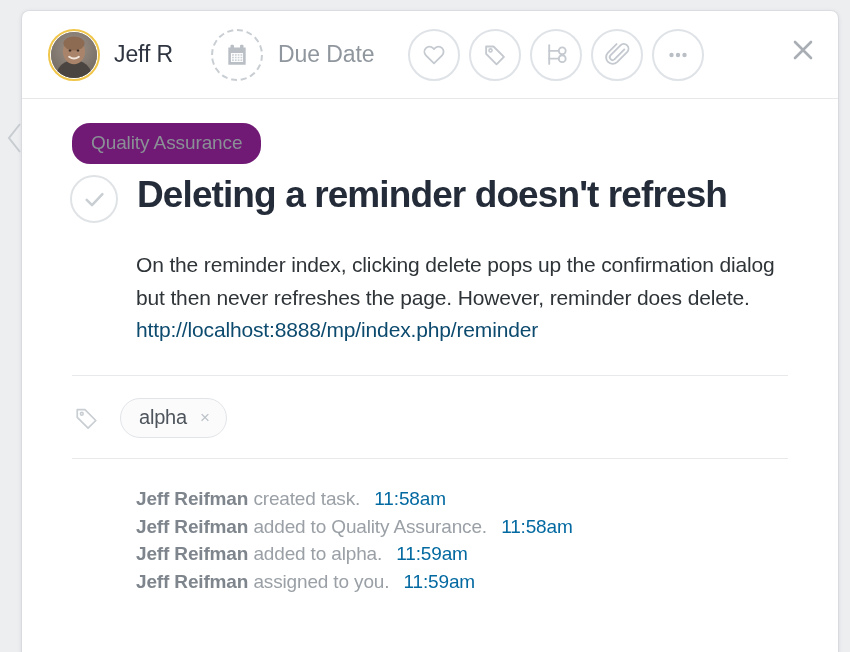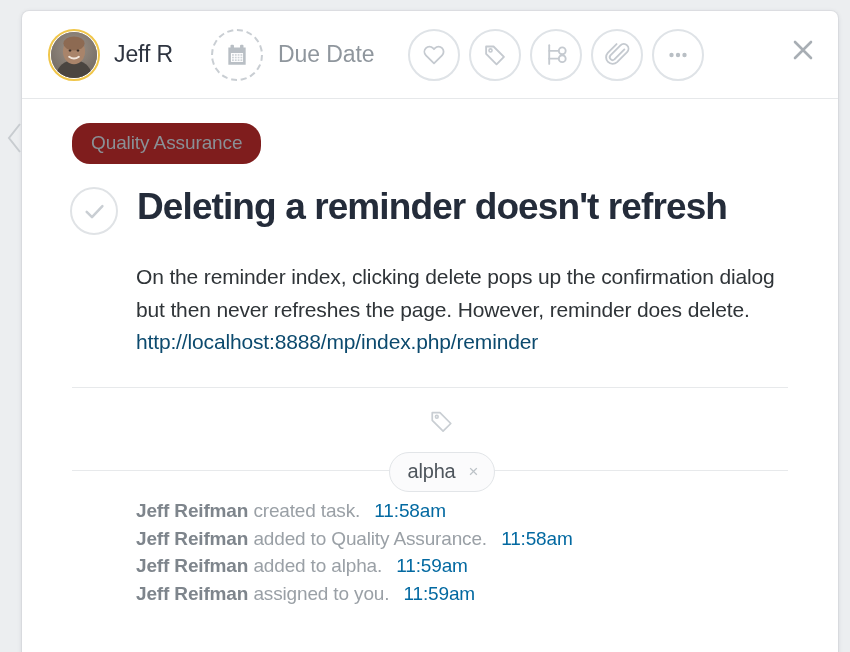--- a/index.html
+++ b/index.html
@@ -158,33 +158,33 @@
 
   
   .panel-body {
     padding: 0 26px 0 26px;
   }
 
   .project-badge {
     display: inline-block;
     margin: 24px 0 0 24px;
     padding: 9px 19px 10px;
-    background: #7f1d1d;
+    background: #701a75;
     border-radius: 18px;
     font-size: 19px;
     color: #8a9096;
     letter-spacing: -0.1px;
     cursor: pointer;
   }
 
   .title-row {
     display: flex;
     align-items: flex-start;
     gap: 19px;
-    margin: 21px 0 0 22px;
+    margin: 9px 0 0 22px;
   }
 
   .check-circle {
     width: 48px;
     height: 48px;
     border-radius: 50%;
     border: 2px solid #e0e3e6;
     display: flex;
     align-items: center;
     justify-content: center;
@@ -223,21 +223,20 @@
     margin: 28px 24px 0 24px;
   }
 
   
   .tag-row {
     display: flex;
     align-items: center;
     gap: 18px;
     margin: 20px 0 0 24px;
     height: 44px;
-    flex-direction: column;
   }
 
   .tag-icon-wrap {
     width: 30px;
     display: flex;
     align-items: center;
     justify-content: center;
     flex: 0 0 auto;
   }
 

